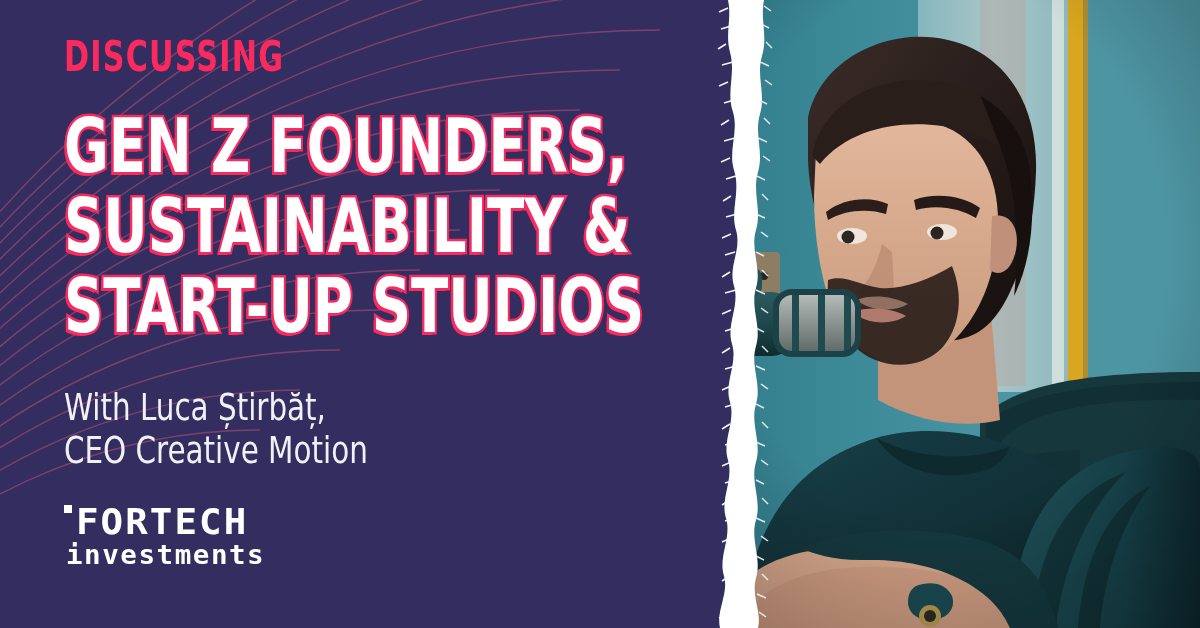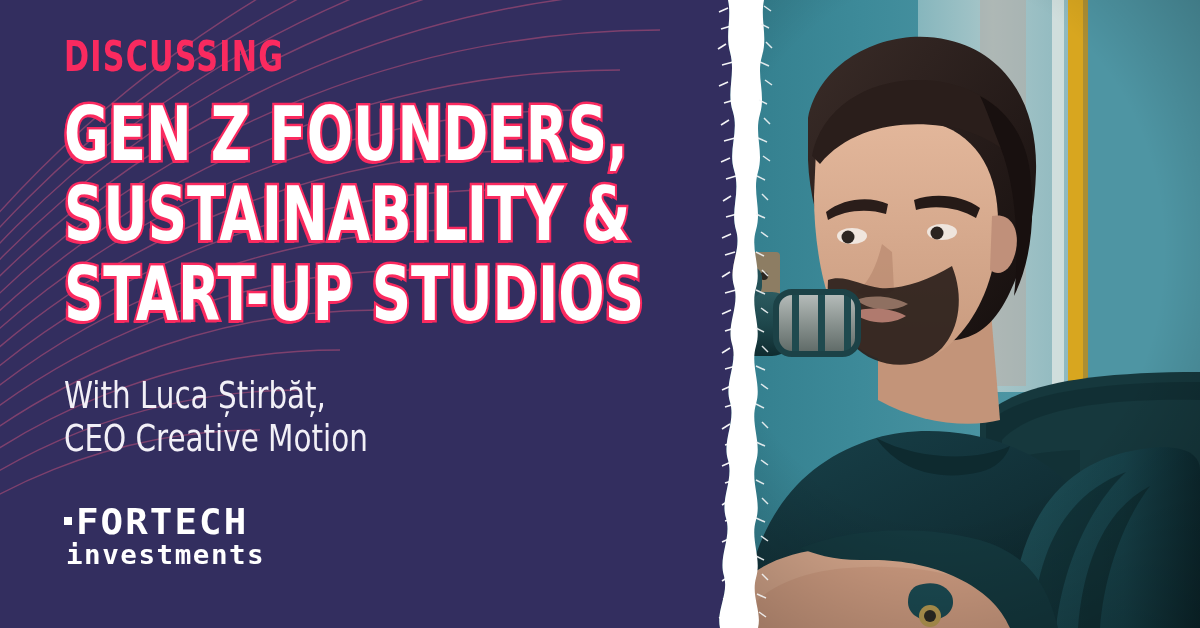--- a/index.html
+++ b/index.html
@@ -55,21 +55,21 @@
     font-size:42px;
     line-height:1.0;
     letter-spacing:1.5px;
     color:#fa2a5f;
     transform:scaleX(.80);
     transform-origin:left center;
     white-space:nowrap;
   }
 
   #headline {
-    margin-top:16px;
+    margin-top:28px;
   }
   #headline .hl {
     font-family:"DejaVu Sans Condensed","Liberation Sans Narrow","Liberation Sans", sans-serif;
     font-weight:bold;
     font-size:74px;
     line-height:80px;
     letter-spacing:0px;
     color:#ffffff;
     transform:scaleX(.82);
     transform-origin:left center;
@@ -92,21 +92,21 @@
   }
 
   
   #logo {
     position:absolute;
     left:64px; top:505px;
     width:250px;
   }
   #logo-top {
     display:flex;
-    align-items:center;
+    align-items:flex-start;
     font-family:"DejaVu Sans Mono","Liberation Mono", monospace;
     font-weight:bold;
     color:#ffffff;
   }
   #logo-dot {
     width:8px; height:8px;
     background:#ffffff;
     margin-right:4px;
     margin-bottom:3px;
     flex:0 0 auto;

